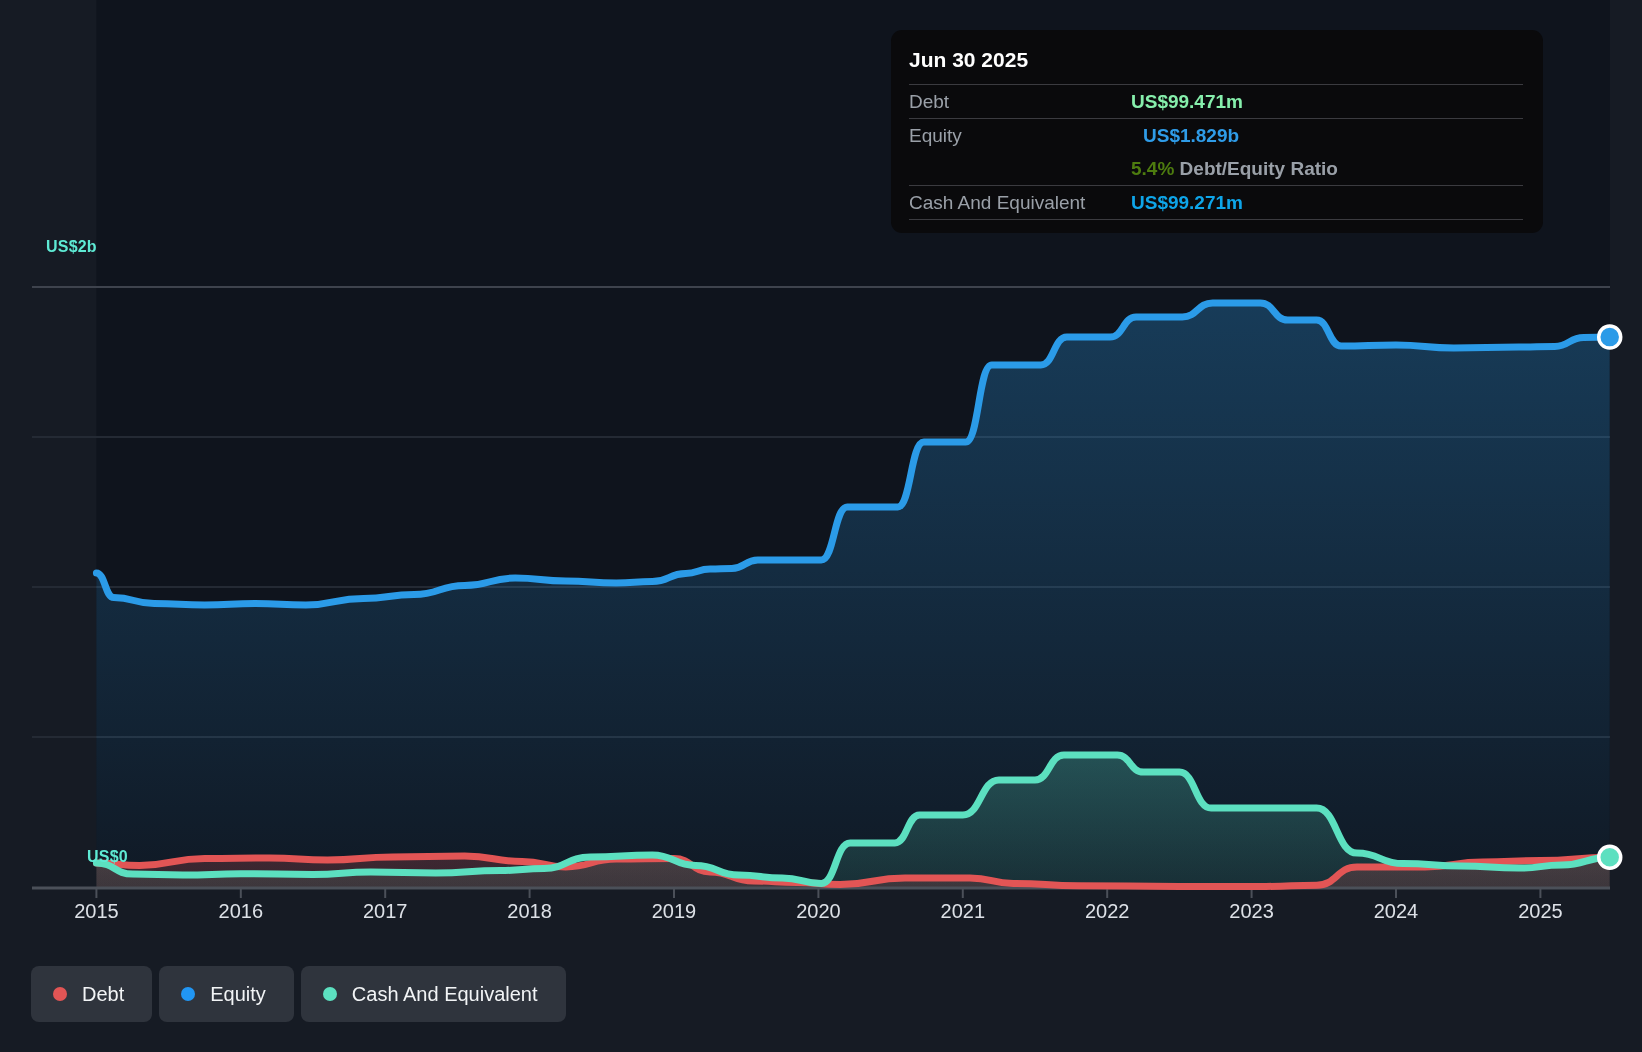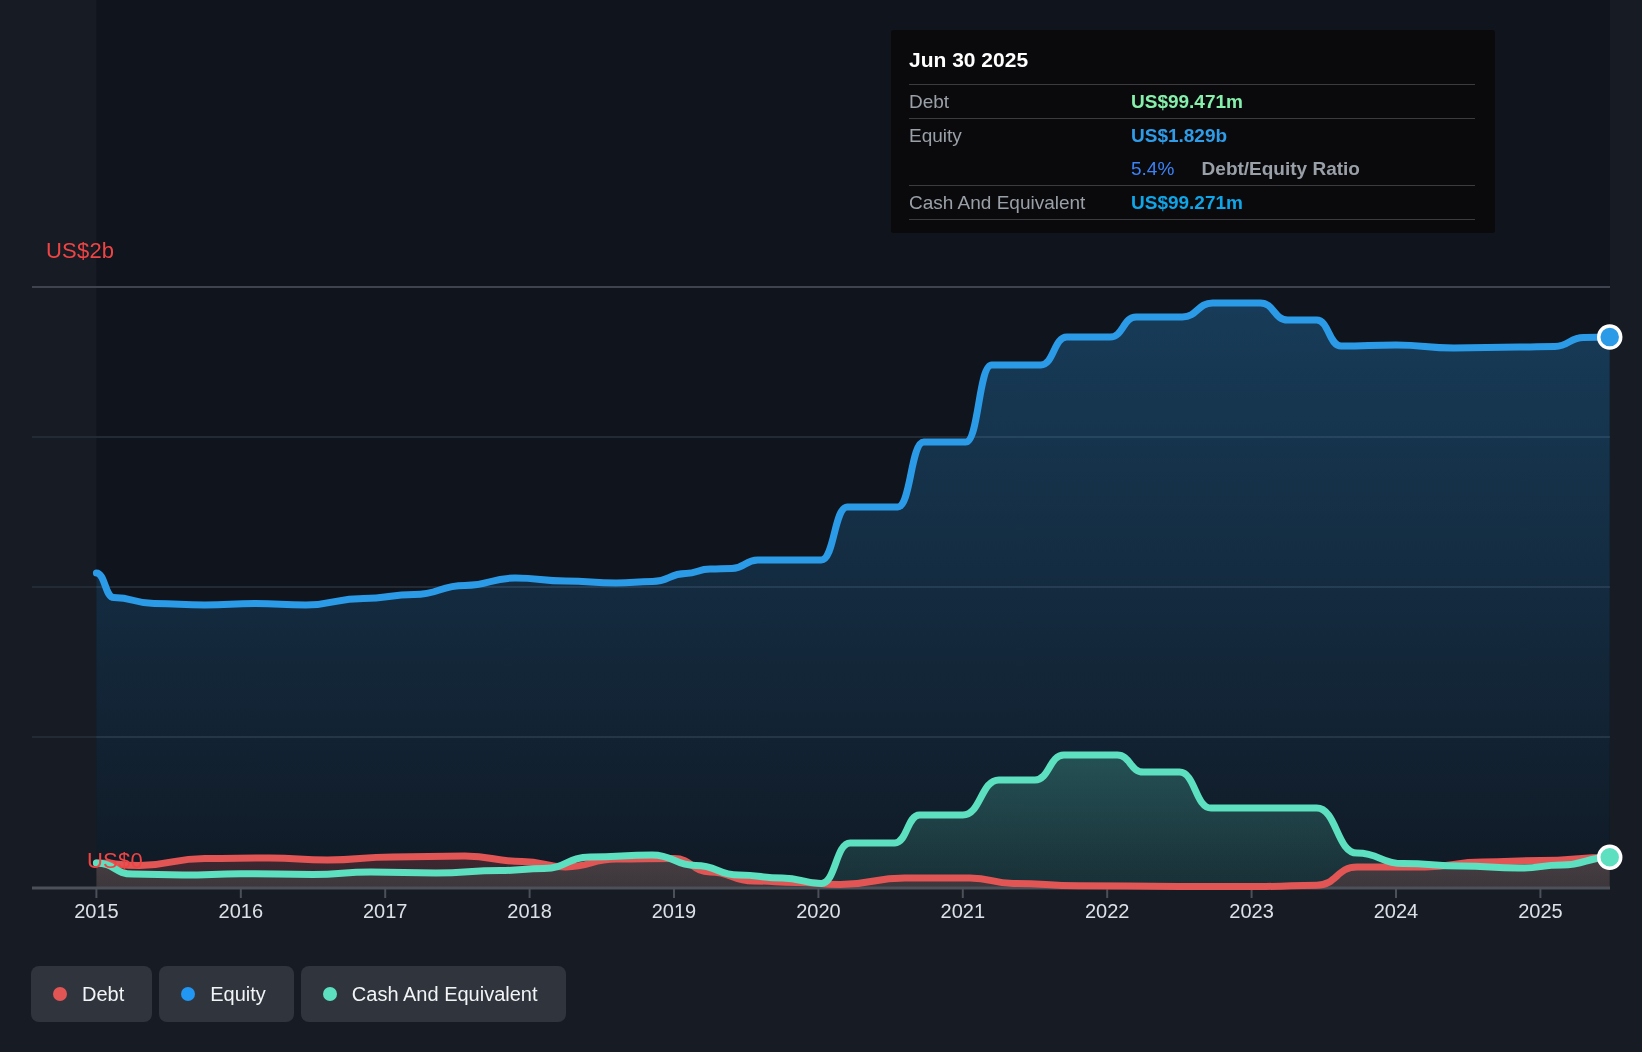--- a/index.html
+++ b/index.html
@@ -5,41 +5,41 @@
   html,body{margin:0;padding:0;}
   body{
     width:1642px;height:1052px;position:relative;overflow:hidden;
     background:#161b24;
     font-family:"Liberation Sans", sans-serif;
   }
   #chart-svg{position:absolute;left:0;top:0;}
   #chart-svg text{font-family:"Liberation Sans", sans-serif;font-size:20px;fill:#dde1e7;}
 
   .y-label{
-    position:absolute;left:46px;color:#ef4444;font-size:22px;font-weight:400;letter-spacing:.2px;
+    position:absolute;left:46px;color:#5eead4;font-size:16px;font-weight:700;letter-spacing:.2px;
   }
   .y-top{top:238px;}
   .y-bottom{top:848px;margin-left:41px;}
 
   
   .tooltip{
-    position:absolute;left:891px;top:30px;width:604px;box-sizing:border-box;
-    background:#0a0a0c;border-radius:3px;padding:12px 20px 13px 18px;
+    position:absolute;left:891px;top:30px;width:652px;box-sizing:border-box;
+    background:#0a0a0c;border-radius:11px;padding:12px 20px 13px 18px;
   }
   .tt-title{
     color:#ffffff;font-size:21px;font-weight:700;padding:6px 0 12px 0;
     border-bottom:1px solid #3b3b40;
   }
   .tt-row{display:flex;align-items:center;padding:7px 0;font-size:19px;line-height:19px;}
   .tt-row.bordered{border-bottom:1px solid #3b3b40;}
   .tt-group{border-bottom:1px solid #3b3b40;}
   .tt-label{width:222px;flex:none;color:#9aa0a8;}
   .tt-value{font-weight:700;}
-  .tt-ratio-strong{color:#3b82f6;font-weight:400;}
-  .tt-ratio-rest{color:#9aa0a8;font-weight:700;margin-left:22px;text-align:right;}
+  .tt-ratio-strong{color:#4d7c0f;font-weight:700;}
+  .tt-ratio-rest{color:#9aa0a8;font-weight:700;margin-left:0;text-align:right;}
 
   
   .legend{position:absolute;left:31px;top:966px;display:flex;gap:7px;}
   .chip{
     background:#2f343d;border-radius:8px;height:56px;display:flex;align-items:center;
     padding:0 28px 0 22px;gap:15px;cursor:pointer;
   }
   .dot{width:14px;height:14px;border-radius:50%;flex:none;}
   .chip-label{color:#f2f4f6;font-size:20px;}
 </style>
@@ -104,21 +104,21 @@
 
 <div class="tooltip">
   <div class="tt-title">Jun 30 2025</div>
   <div class="tt-row bordered">
     <span class="tt-label">Debt</span>
     <span class="tt-value" id="tt-debt-value" style="color: #86efac;">US$99.471m</span>
   </div>
   <div class="tt-group">
     <div class="tt-row">
       <span class="tt-label">Equity</span>
-      <span class="tt-value" id="tt-equity-value" style="color: rgb(47, 156, 232);">US$1.829b</span>
+      <span class="tt-value" id="tt-equity-value" style="color: rgb(47, 156, 232); margin-left: 12px;">US$1.829b</span>
     </div>
     <div class="tt-row">
       <span class="tt-label"></span>
       <span class="tt-value">
         <span class="tt-ratio-strong">5.4%</span>
         <span class="tt-ratio-rest">Debt/Equity Ratio</span>
       </span>
     </div>
   </div>
   <div class="tt-row bordered">

